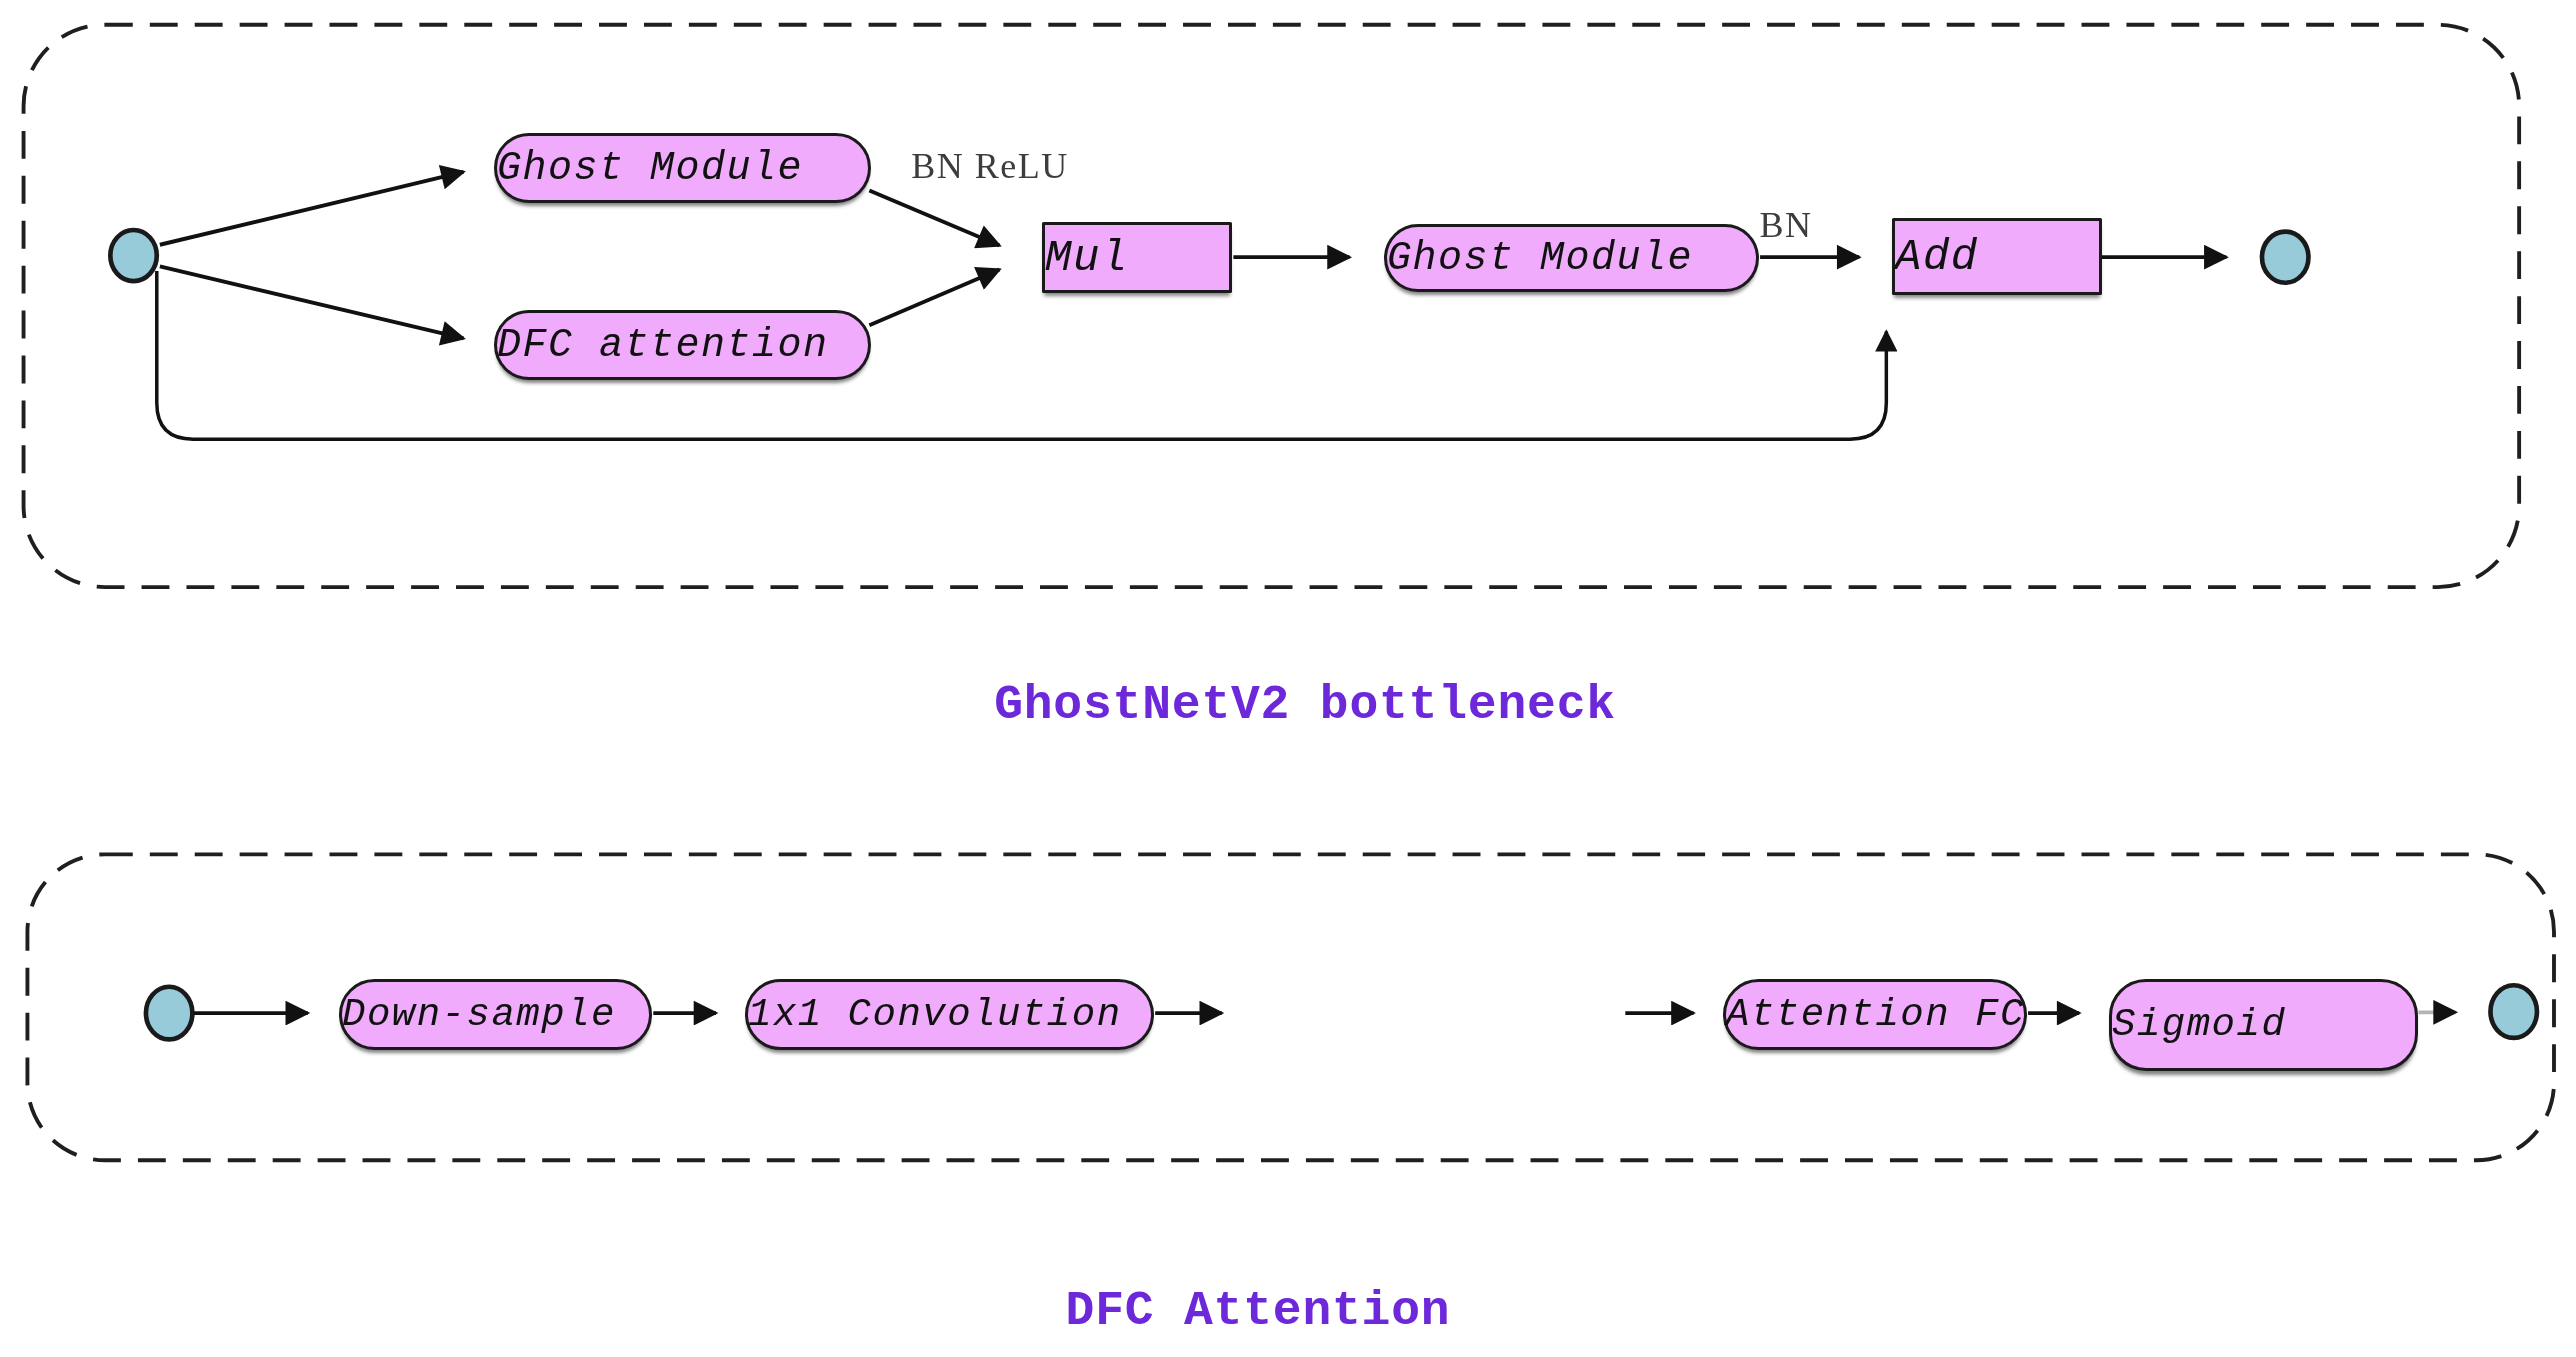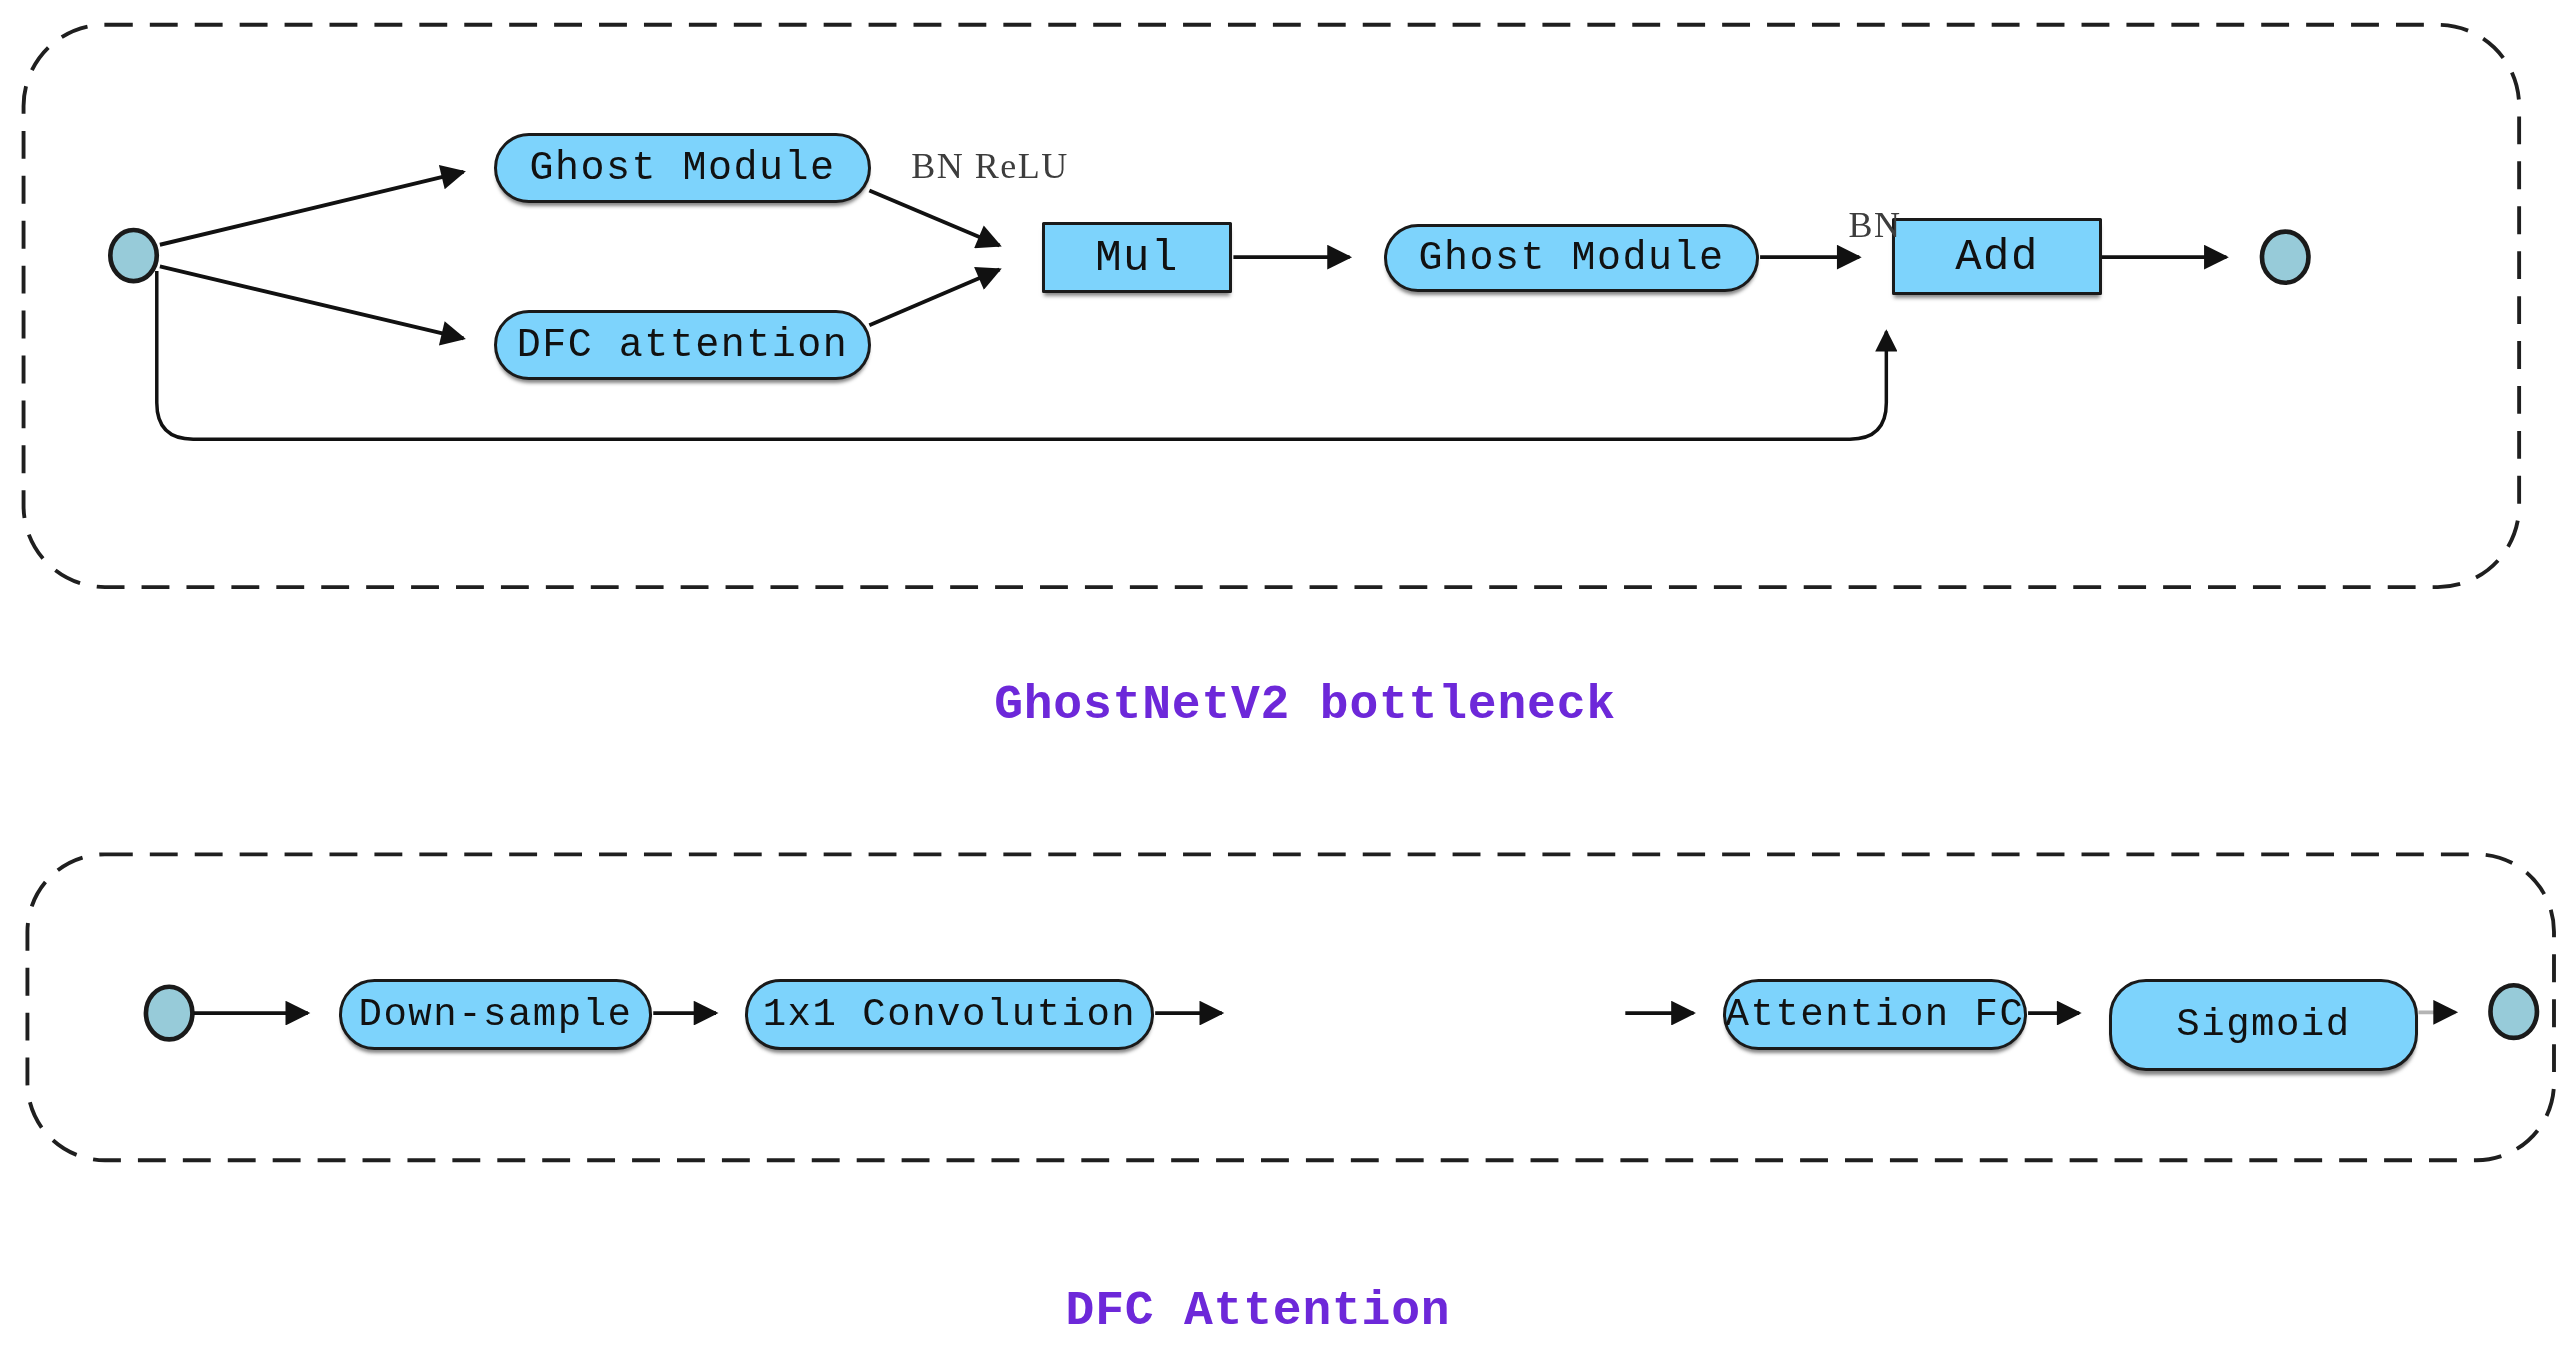--- a/index.html
+++ b/index.html
@@ -17,30 +17,30 @@
   }
   #wires {
     position: absolute;
     left: 0; top: 0;
     width: 2576px;
     height: 1357px;
   }
   .node {
     position: absolute;
     box-sizing: border-box;
-    background: #7dd3fc;
+    background: #f0abfc;
     border: 3.9px solid #1a1a1a;
     display: flex;
     align-items: center;
-    justify-content: center;
     color: #111111;
     font-size: 40px;
     letter-spacing: 1.5px;
     white-space: nowrap;
     box-shadow: 0 5.4px 3.9px -2.3px rgba(30,30,30,0.55);
+    font-style: italic;
   }
   .stadium { border-radius: 37px; }
   .op { font-size: 44px; border-radius: 1.5px; }
 
   
   #ghost-module-1 { left: 494px;  top: 133px; width: 377px; height: 70px; }
   #dfc-attention  { left: 494px;  top: 310px; width: 377px; height: 70px; }
   #mul            { left: 1042px; top: 222px; width: 190px; height: 71px; }
   #ghost-module-2 { left: 1384px; top: 224px; width: 375px; height: 68px; }
   #add            { left: 1892px; top: 218px; width: 210px; height: 77px; }
@@ -56,21 +56,21 @@
   .annotation {
     position: absolute;
     transform: translate(-50%, -50%);
     color: #3d3d3d;
     font-size: 36px;
     letter-spacing: 1.5px;
     white-space: nowrap;
     font-family: Liberation Serif, serif;
   }
   #bn-relu-label { left: 990px; top: 166px; }
-  #bn-label      { left: 1875px; top: 225px; }
+  #bn-label      { left: 1786px; top: 225px; }
 
   .diagram-title {
     position: absolute;
     transform: translate(-50%, -50%);
     color: #6d28d9;
     font-size: 48px;
     font-weight: bold;
     letter-spacing: 0.8px;
     white-space: nowrap;
   }

